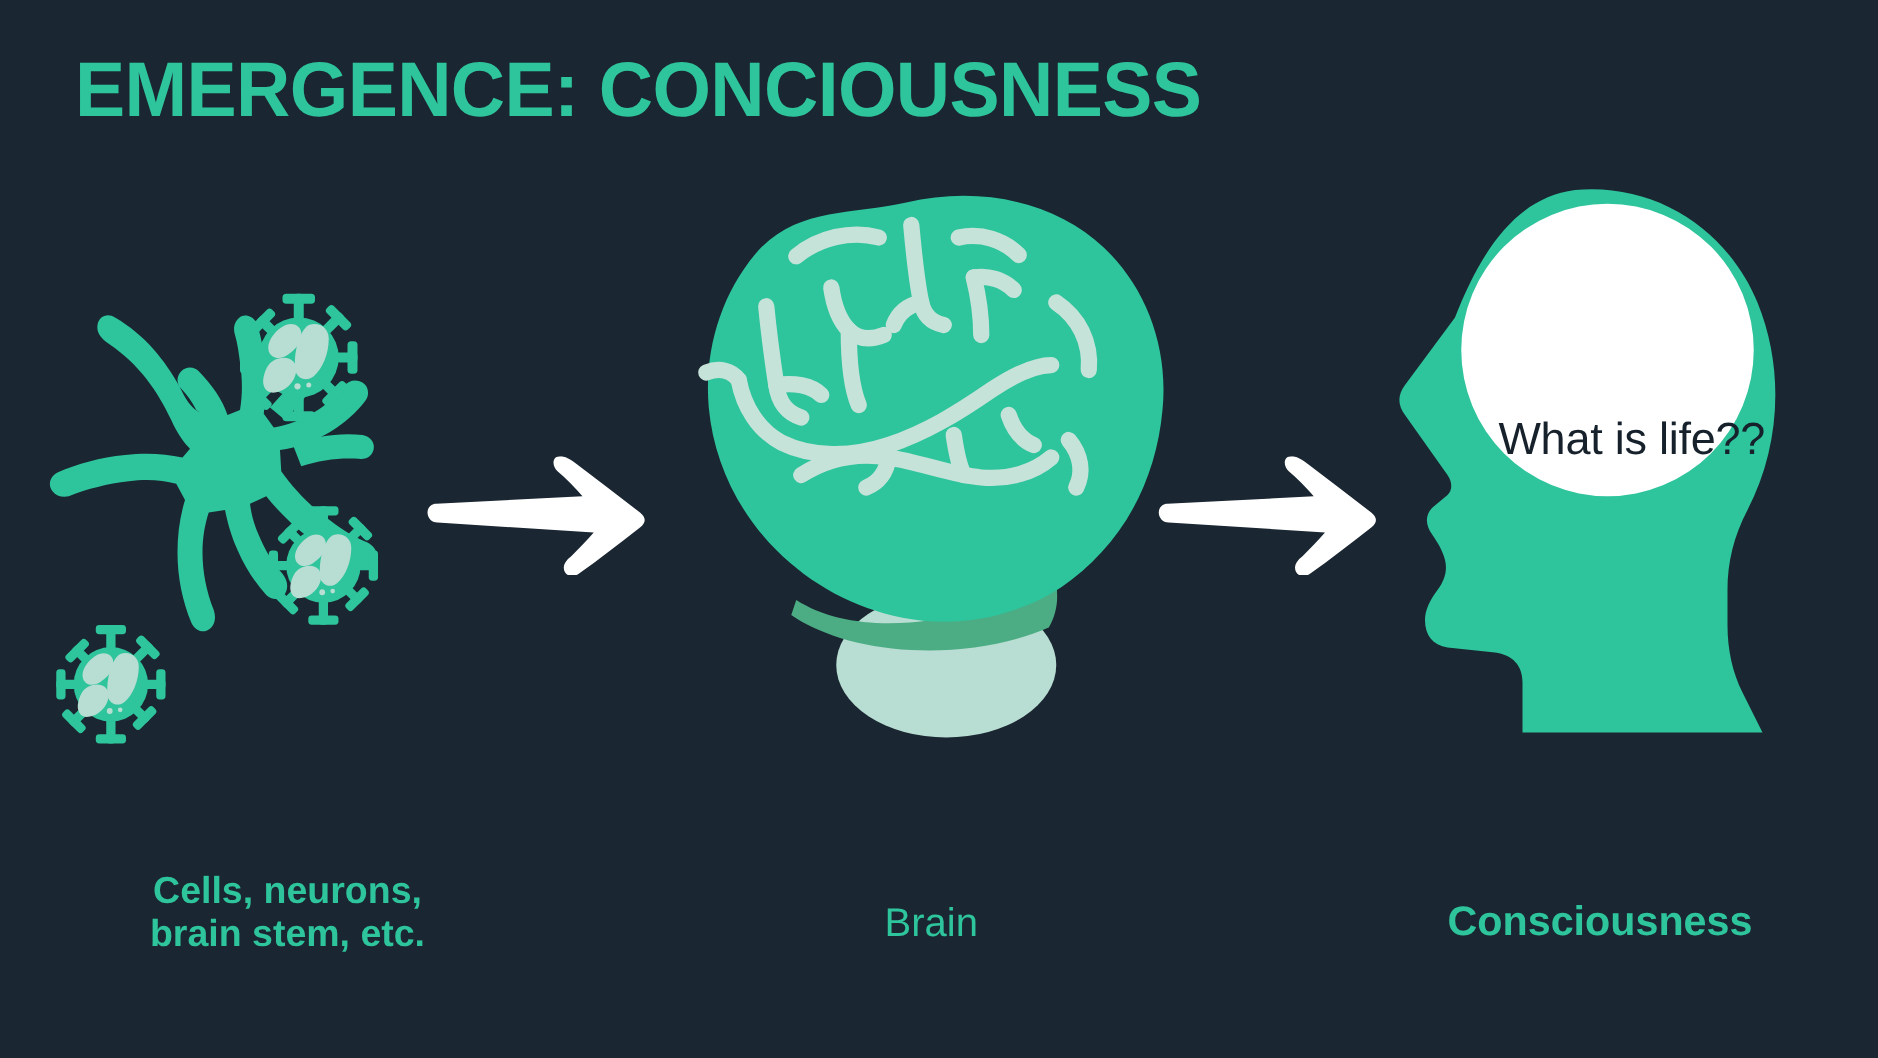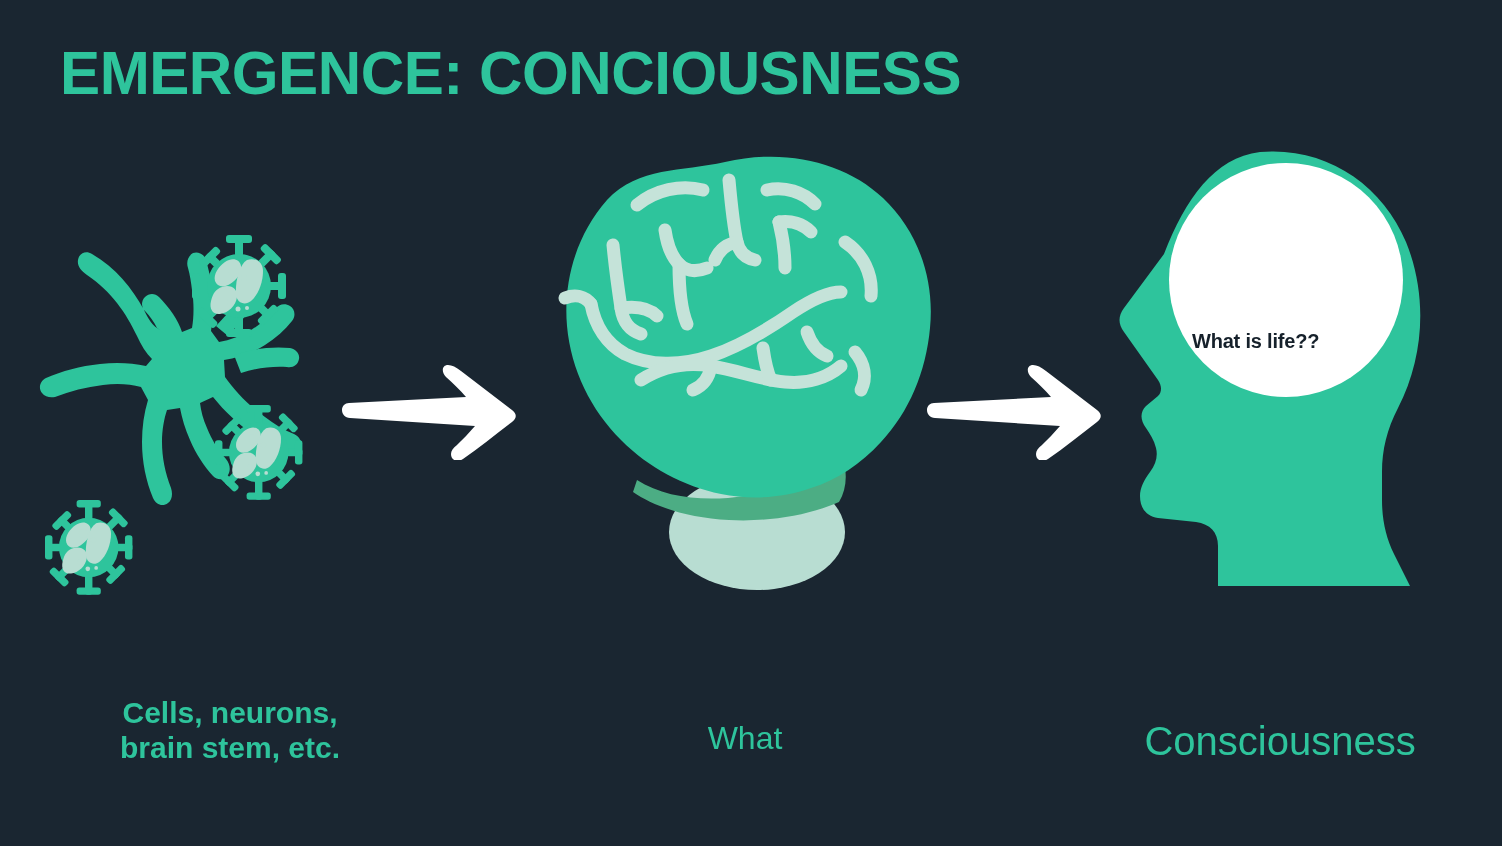--- a/index.html
+++ b/index.html
@@ -77,33 +77,33 @@
     left: 600px;
     top: 720px;
     width: 290px;
     font-size: 32px;
     font-weight: normal;
   }
   .caption-consciousness {
     left: 1090px;
     top: 718px;
     width: 380px;
-    font-size: 40px;
-    font-weight: normal;
+    font-size: 33px;
+    font-weight: bold;
   }
 
   
   .thought-text {
     position: absolute;
     left: 1192px;
     top: 330px;
     width: 220px;
-    text-align: left;
-    font-size: 20px;
-    font-weight: bold;
+    text-align: right;
+    font-size: 36px;
+    font-weight: normal;
     color: #16212b;
     letter-spacing: -0.2px;
   }
 </style>
 </head>
 <body>
 
 <div class="slide">
 
   <div class="title">EMERGENCE: CONCIOUSNESS</div>
@@ -422,17 +422,17 @@
       </svg>
     </div>
 
   </div>
 
   <div class="thought-text">What is life??</div>
 
   <div class="caption caption-cells">Cells, neurons,
 brain stem, etc.</div>
 
-  <div class="caption caption-brain">What</div>
+  <div class="caption caption-brain">Brain</div>
 
   <div class="caption caption-consciousness">Consciousness</div>
 
 </div>
 
 </body></html>

